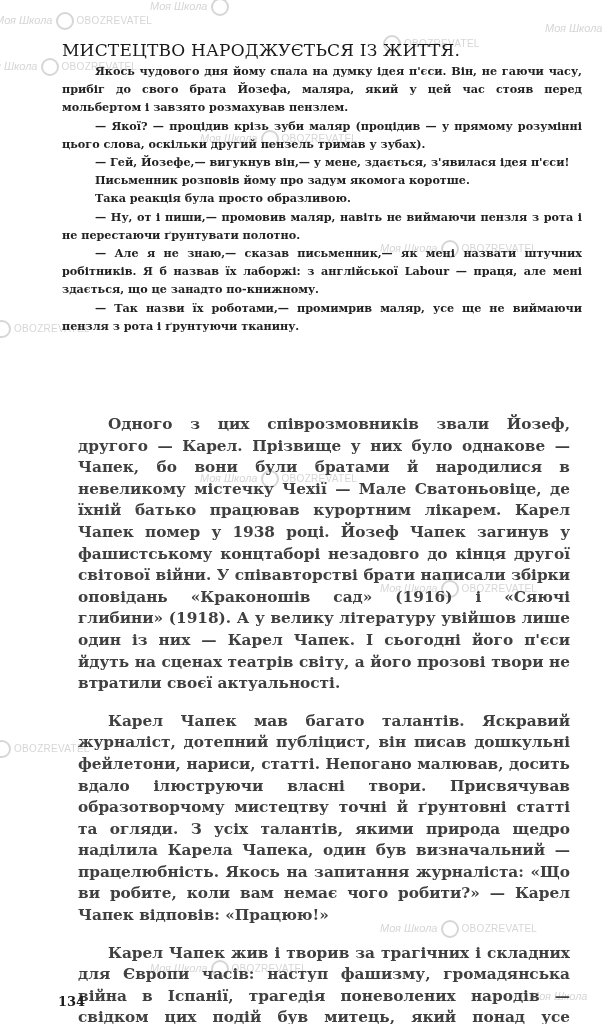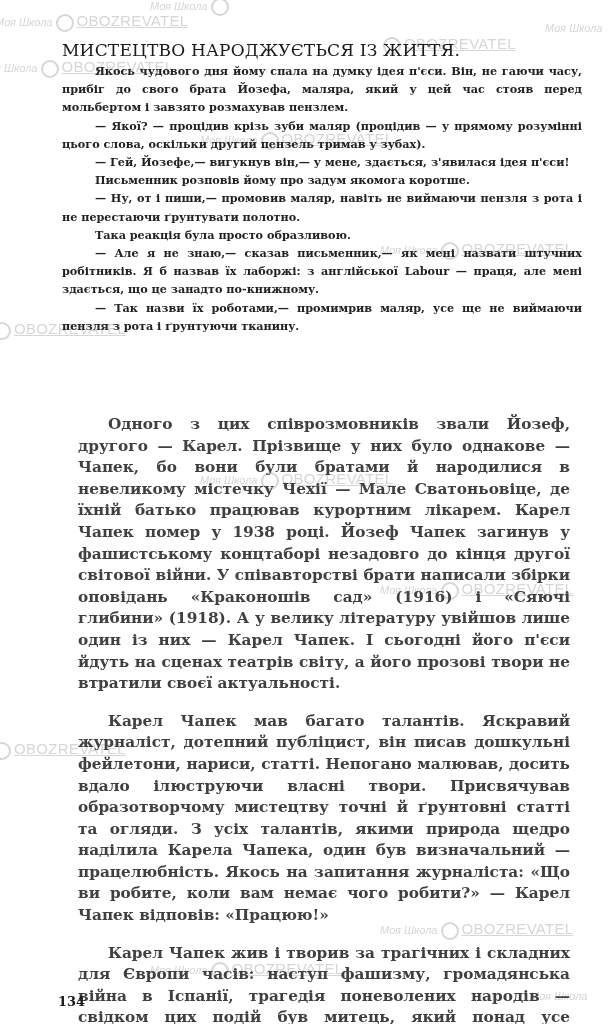--- a/index.html
+++ b/index.html
@@ -2,21 +2,21 @@
 <html><head>
   <meta charset="utf-8">
   <style>
     html, body { margin: 0; padding: 0; }
     body {
       width: 611px; height: 1024px; background: #ffffff; position: relative; overflow: hidden;
       font-family: "DejaVu Serif", serif; color: #1a1a1a;
     }
     .wm { position: absolute; font-family: "Liberation Sans", sans-serif; color: #d6d6d6; font-size: 11px; font-style: italic; white-space: nowrap; pointer-events: none; }
     .wm .circ { display: inline-block; width: 14px; height: 14px; border-radius: 50%; border: 2px solid #d6d6d6; vertical-align: middle; margin: 0 3px; }
-    .wm .oz { font-style: normal; font-size: 15px; letter-spacing: 0.3px; text-decoration: underline; }
+    .wm .oz { font-style: normal; font-size: 10px; letter-spacing: 0.3px; }
     .page { position: absolute; left: 62px; top: 40px; width: 520px; }
     h1 { font-family: "DejaVu Serif", serif; font-weight: normal; font-size: 17px; margin: 0 0 2px 0; letter-spacing: 0.2px; }
     .small p { font-size: 11.2px; line-height: 18.2px; margin: 0; text-align: justify; font-weight: bold; color: #222; }
     .small p.ind { text-indent: 33px; }
     .big { position: absolute; left: 62px; top: 398px; width: 524px; }
     .big p { font-size: 15.3px; line-height: 21.6px; margin: 16px; text-align: justify; font-weight: bold; color: #404040; }
     .big p.ind { text-indent: 30px; }
     .pnum { position: absolute; left: 58px; top: 950px; font-size: 13px; font-weight: bold; margin-top: 44px; }
   </style>
 </head>
@@ -37,22 +37,22 @@
 <div class="wm" style="left:150px;top:960px"><span>Моя Школа</span><span class="circ"></span><span class="oz">OBOZREVATEL</span></div>
 <div class="wm" style="left:530px;top:990px"><span>Моя Школа</span></div>
 
 <div class="page">
   <h1>МИСТЕЦТВО НАРОДЖУЄТЬСЯ ІЗ ЖИТТЯ.</h1>
   <div class="small">
     <p class="ind">Якось чудового дня йому спала на думку ідея п'єси. Він, не гаючи часу, прибіг до свого брата Йозефа, маляра, який у цей час стояв перед мольбертом і завзято розмахував пензлем.</p>
     <p class="ind">— Якої? — процідив крізь зуби маляр (процідив — у прямому розумінні цього слова, оскільки другий пензель тримав у зубах).</p>
     <p class="ind">— Гей, Йозефе,— вигукнув він,— у мене, здається, з'явилася ідея п'єси!</p>
     <p class="ind">Письменник розповів йому про задум якомога коротше.</p>
+    <p class="ind">Така реакція була просто образливою.</p>
     <p class="ind">— Ну, от і пиши,— промовив маляр, навіть не виймаючи пензля з рота і не перестаючи ґрунтувати полотно.</p>
-    <p class="ind">Така реакція була просто образливою.</p>
     <p class="ind">— Але я не знаю,— сказав письменник,— як мені назвати штучних робітників. Я б назвав їх лаборжі: з англійської Labour — праця, але мені здається, що це занадто по-книжному.</p>
     <p class="ind">— Так назви їх роботами,— промимрив маляр, усе ще не виймаючи пензля з рота і ґрунтуючи тканину.</p>
   </div>
 </div>
 
 <div class="big">
   <p class="ind">Одного з цих співрозмовників звали Йозеф, другого — Карел. Прізвище у них було однакове — Чапек, бо вони були братами й народилися в невеликому містечку Чехії — Мале Сватоньовіце, де їхній батько працював курортним лікарем. Карел Чапек помер у 1938 році. Йозеф Чапек загинув у фашистському концтаборі незадовго до кінця другої світової війни. У співавторстві брати написали збірки оповідань «Краконошів сад» (1916) і «Сяючі глибини» (1918). А у велику літературу увійшов лише один із них — Карел Чапек. І сьогодні його п'єси йдуть на сценах театрів світу, а його прозові твори не втратили своєї актуальності.</p>
   <p class="ind">Карел Чапек мав багато талантів. Яскравий журналіст, дотепний публіцист, він писав дошкульні фейлетони, нариси, статті. Непогано малював, досить вдало ілюструючи власні твори. Присвячував образотворчому мистецтву точні й ґрунтовні статті та огляди. З усіх талантів, якими природа щедро наділила Карела Чапека, один був визначальний — працелюбність. Якось на запитання журналіста: «Що ви робите, коли вам немає чого робити?» — Карел Чапек відповів: «Працюю!»</p>
   <p class="ind">Карел Чапек жив і творив за трагічних і складних для Європи часів: наступ фашизму, громадянська війна в Іспанії, трагедія поневолених народів — свідком цих подій був митець, який понад усе прагнув свободи.</p>
 </div>

